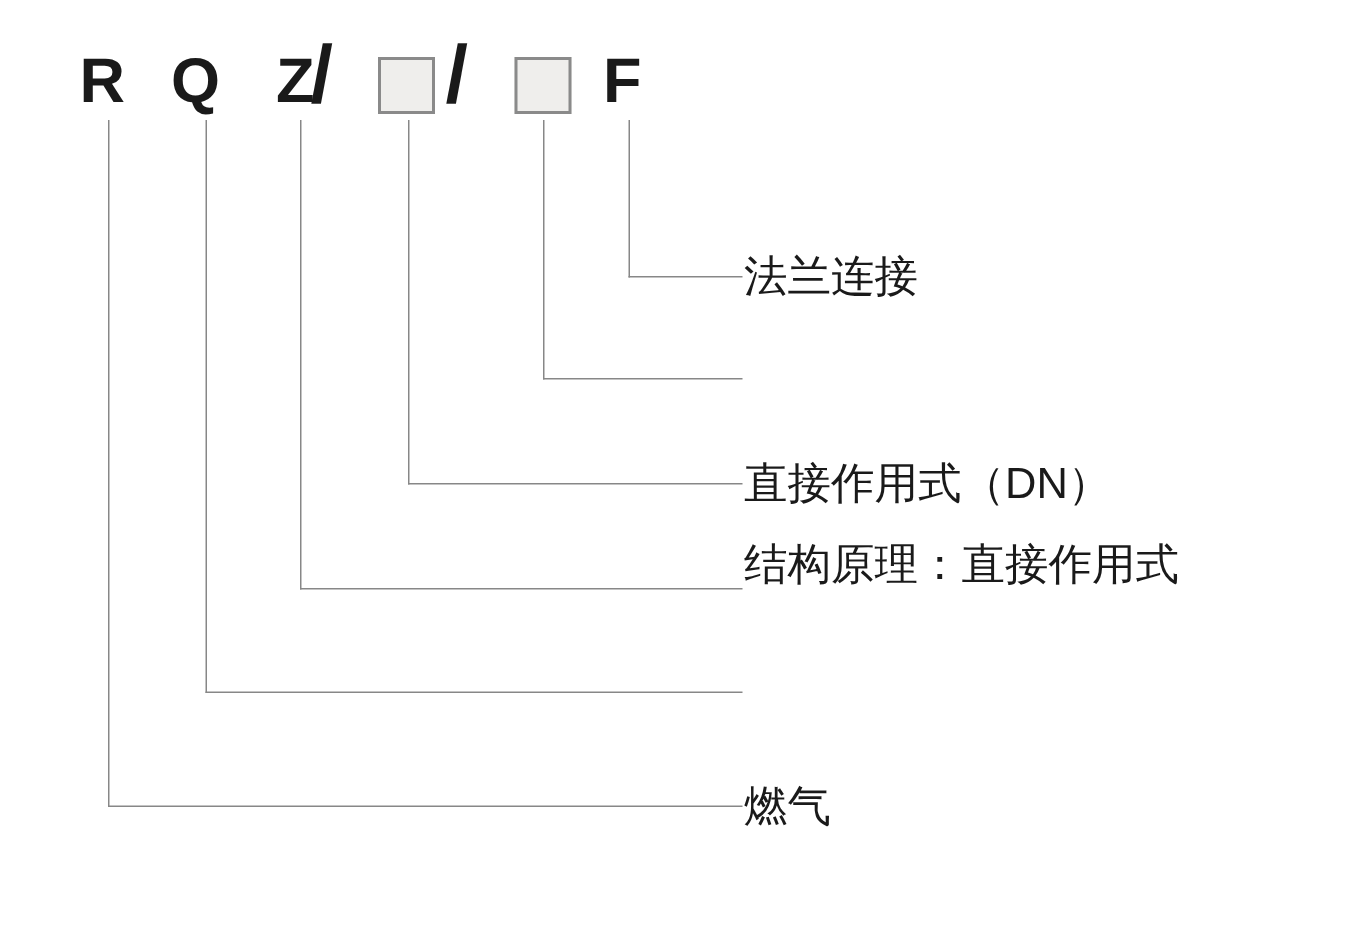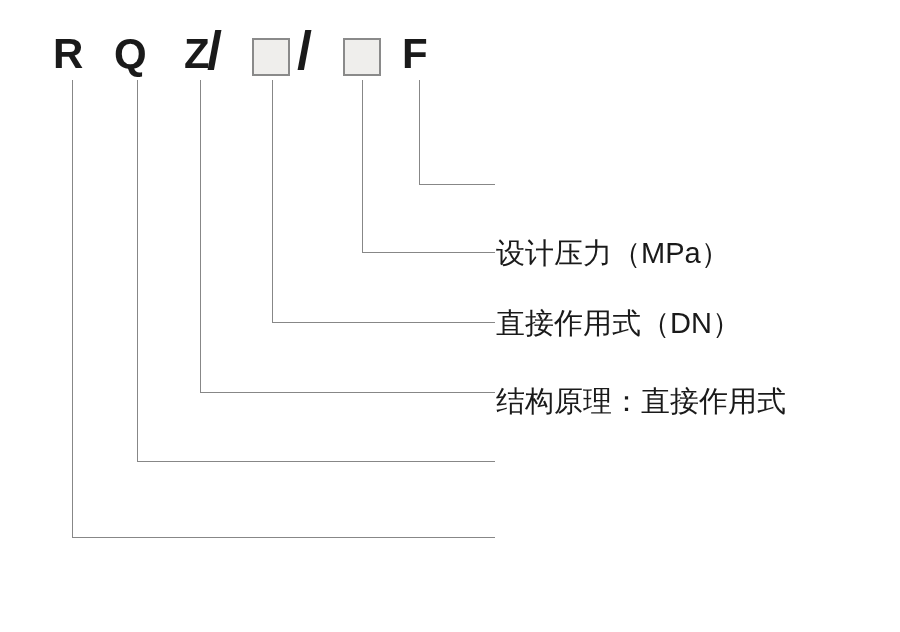--- a/index.html
+++ b/index.html
@@ -70,17 +70,18 @@
   <span class="code-box" style="left:343px"></span>
   <span class="code-letter" style="left:402px">F</span>
 
   <div class="connector" style="left:419px; top:80px; width:76px;  height:105px"></div>
   <div class="connector" style="left:362px; top:80px; width:133px; height:173px"></div>
   <div class="connector" style="left:272px; top:80px; width:223px; height:243px"></div>
   <div class="connector" style="left:200px; top:80px; width:295px; height:313px"></div>
   <div class="connector" style="left:137px; top:80px; width:358px; height:382px"></div>
   <div class="connector" style="left:72px;  top:80px; width:423px; height:458px"></div>
 
-  <div class="legend-label" style="top:232px">设计压力（MPa）</div>
+  <div class="legend-label" style="top:164px">法兰连接</div>
   <div class="legend-label" style="top:302px">直接作用式（DN）</div>
-  <div class="legend-label" style="top:380px">结构原理：直接作用式</div>
+  <div class="legend-label" style="top:356px">结构原理：直接作用式</div>
+  <div class="legend-label" style="top:517px">燃气</div>
 
 </div>
 
 </body></html>

